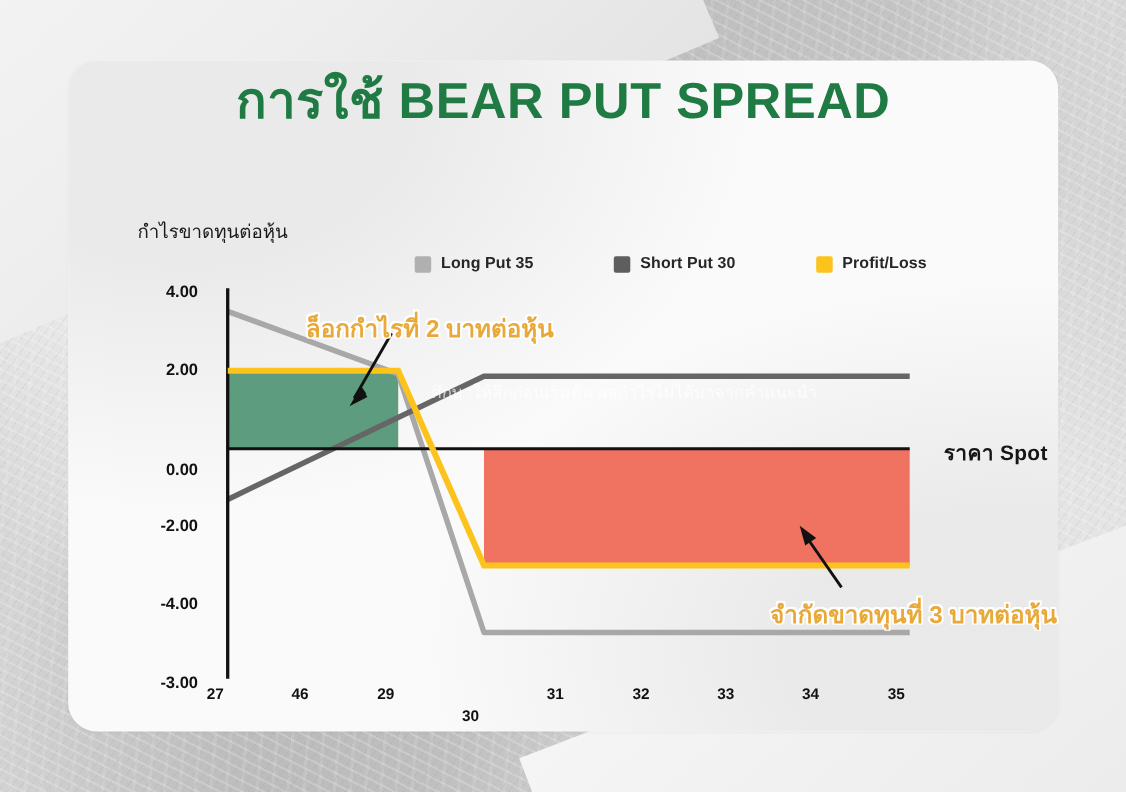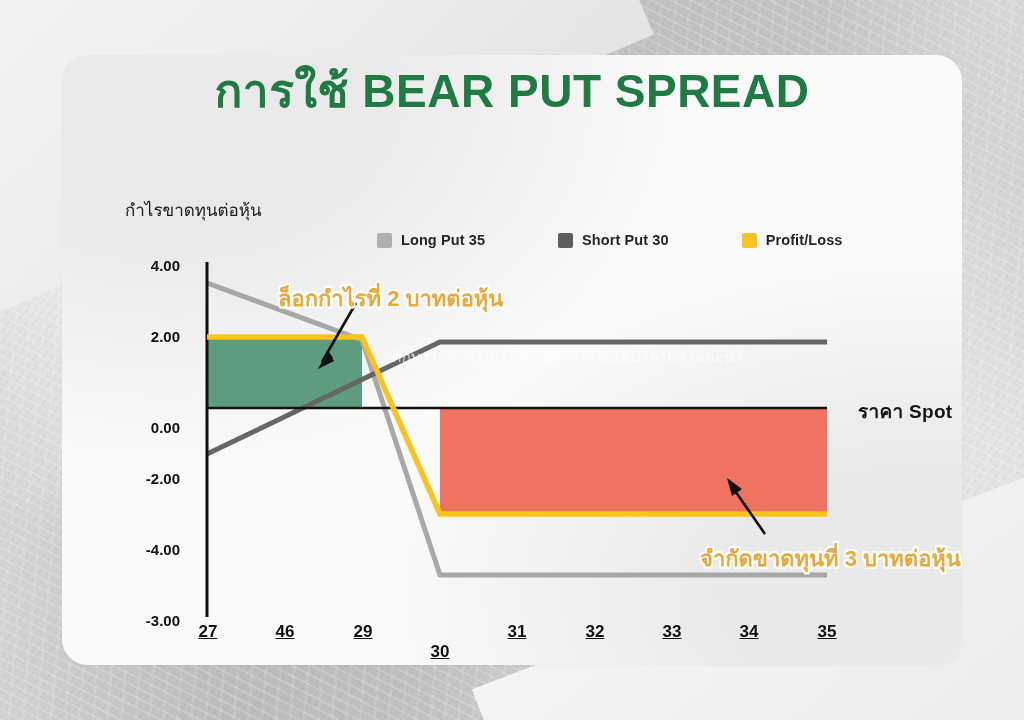--- a/index.html
+++ b/index.html
@@ -106,26 +106,25 @@
     position: absolute;
     width: 62px;
     text-align: right;
     font-size: 15px;
     font-weight: 700;
     color: #111;
   }
   .xtick {
     position: absolute;
     width: 40px;
-    text-align: center;
-    font-size: 17px;
+    text-align: left;
+    font-size: 14px;
     font-weight: 700;
     color: #111;
     top: 622px;
-    text-decoration: underline;
   }
   .annot {
     position: absolute;
     font-size: 22px;
     font-weight: 700;
     color: #e9a93a;
     -webkit-text-stroke: 0px;
     text-shadow:
       -1.6px -1.6px 0 #ffffff,  1.6px -1.6px 0 #ffffff,
       -1.6px  1.6px 0 #ffffff,  1.6px  1.6px 0 #ffffff,

